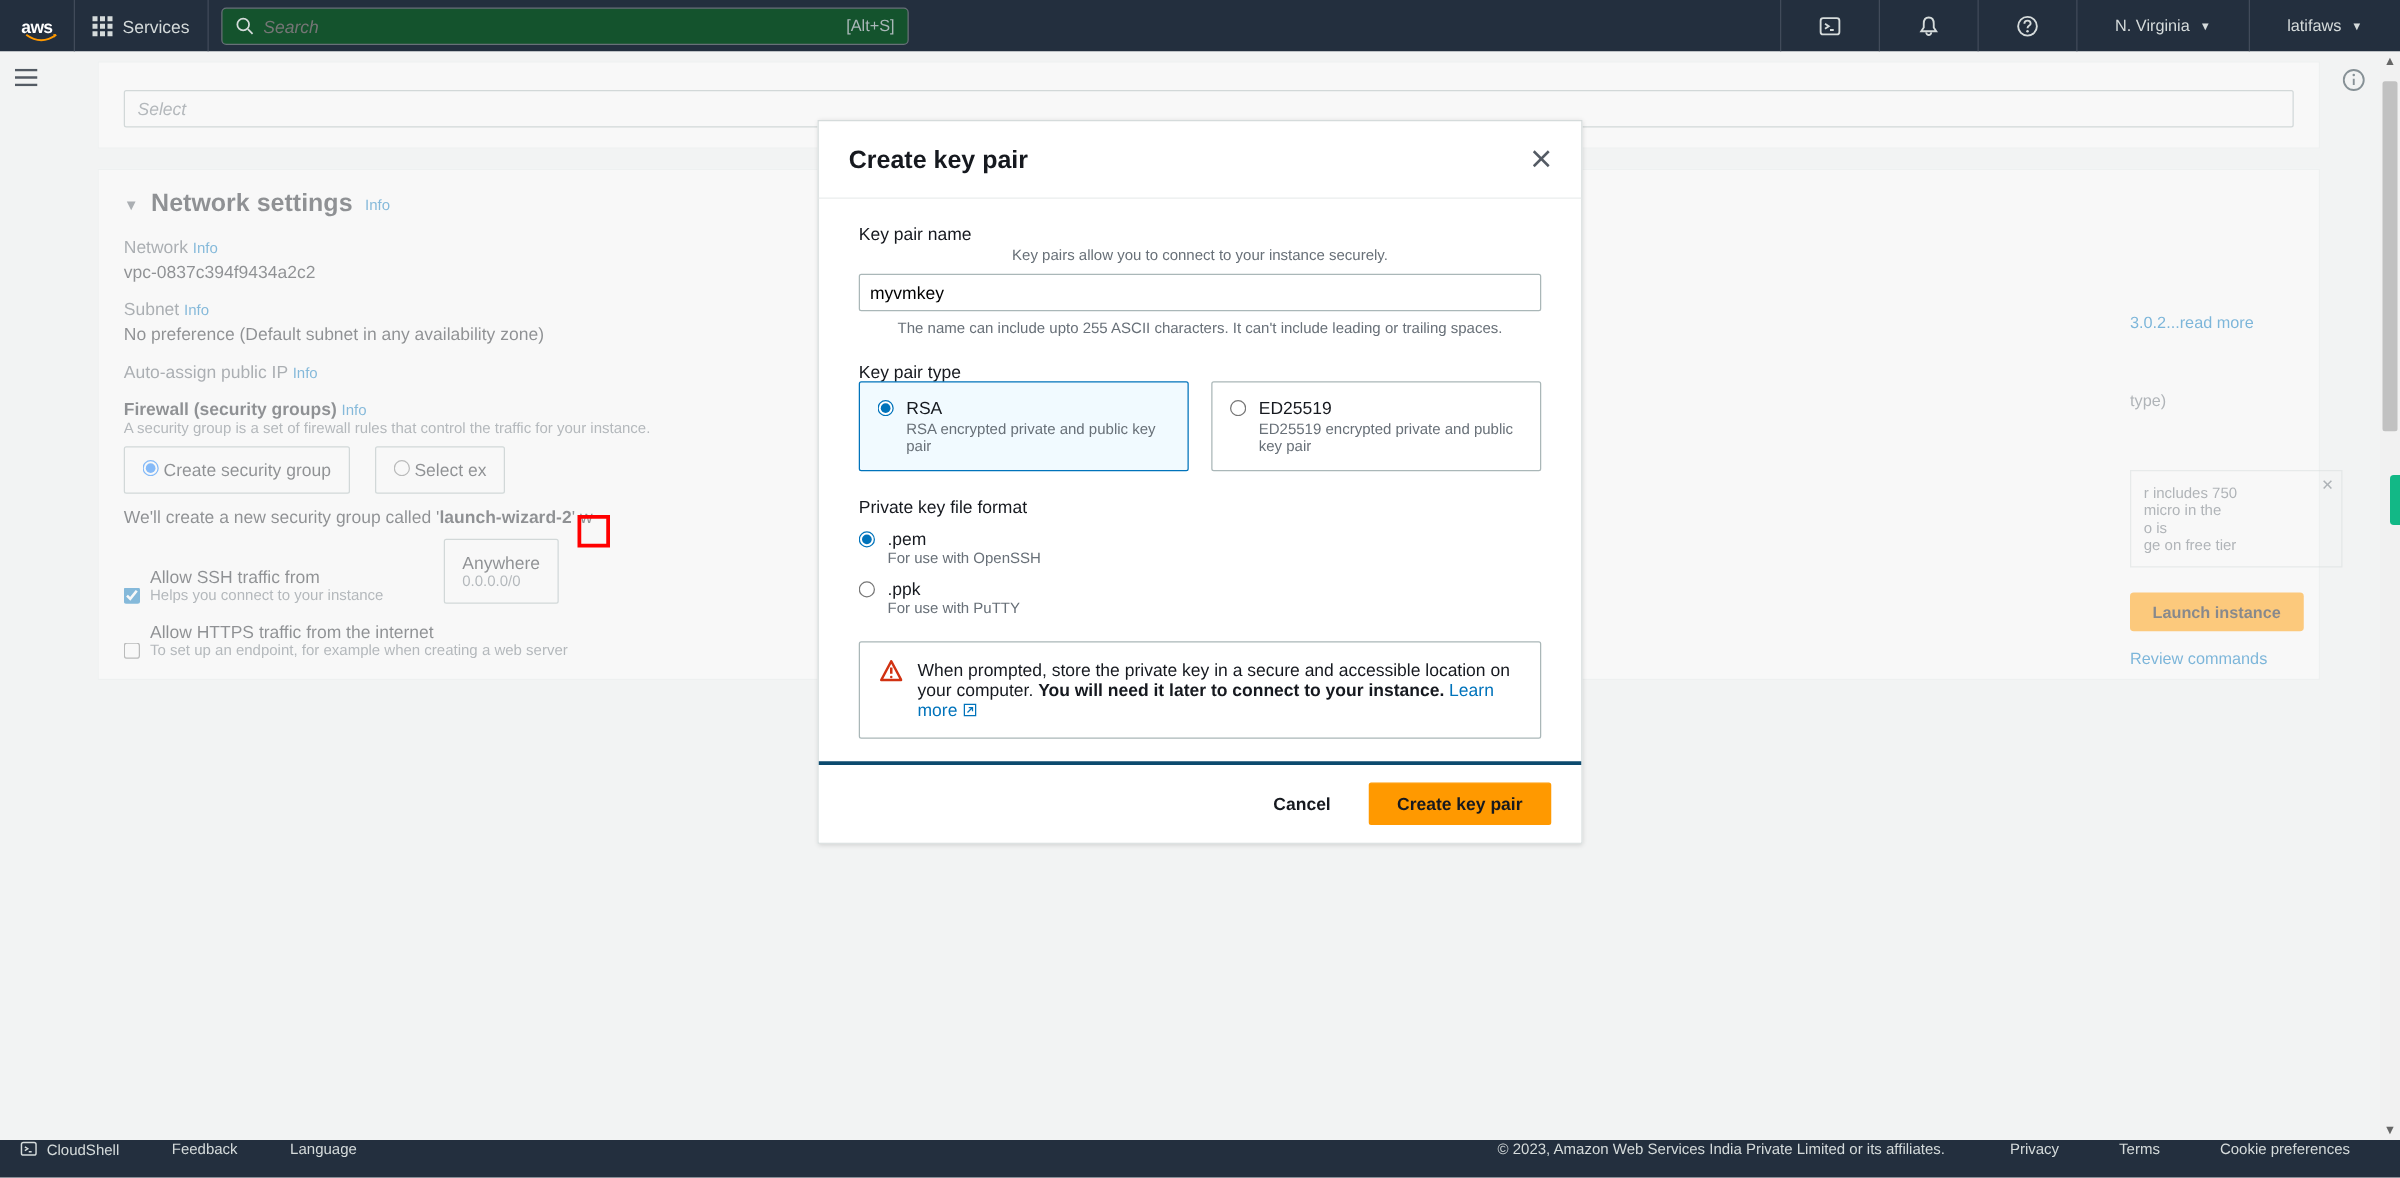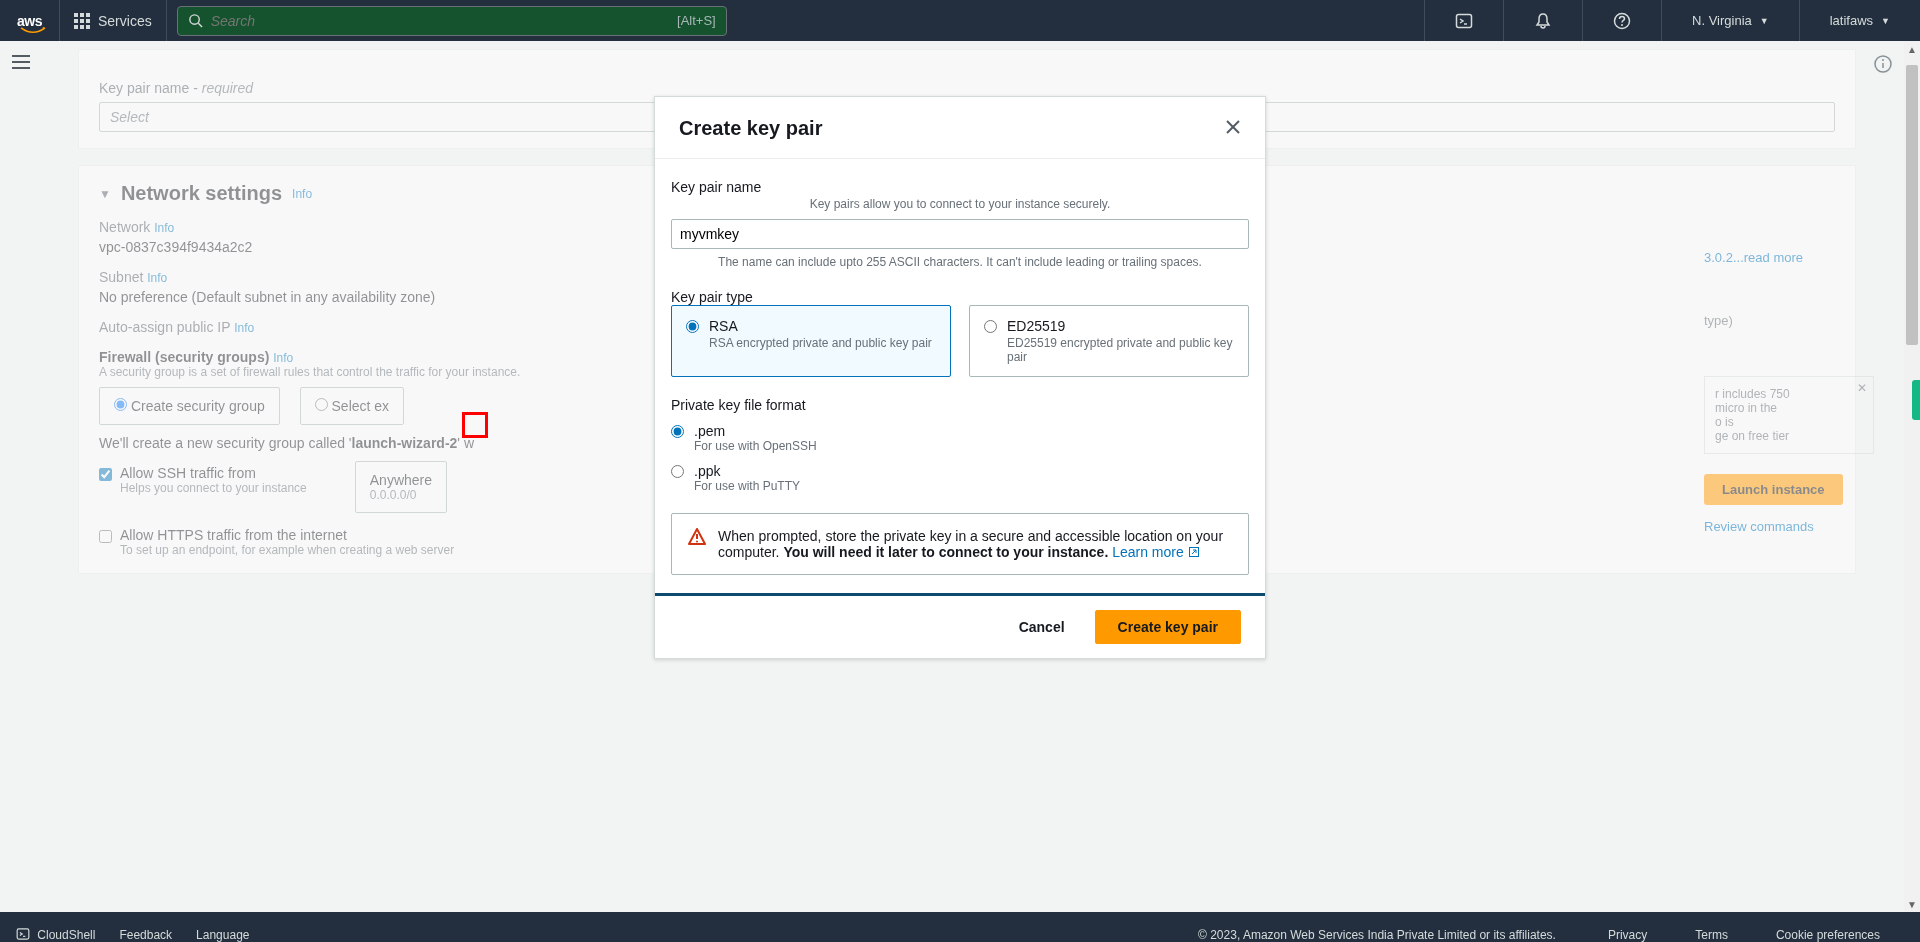--- a/index.html
+++ b/index.html
@@ -27,37 +27,37 @@
 
 .bgpage { position: absolute; top: 41px; left: 38px; right: 24px; bottom: 30px; overflow: hidden; filter: opacity(0.45); pointer-events: none; padding: 8px 40px; }
 .bgpage .section { background: #fff; border: 1px solid #eaeded; padding: 16px 20px; margin-bottom: 16px; }
 .bgpage h2 { font-size: 20px; font-weight: 700; display: flex; align-items: center; gap: 10px; }
 .bgpage .info-link { color: #0073bb; font-size: 12px; font-weight: 400; }
 .bgpage label.field-label { color: #545b64; font-size: 14px; display: block; margin-top: 14px; }
 .bgpage .field-val { font-size: 14px; color: #16191f; margin-top: 4px; }
 .bgpage .muted-it { font-style: italic; color: #687078; }
 .bgpage .select-fake { border: 1px solid #aab7b8; padding: 6px 10px; border-radius: 2px; margin-top: 6px; color: #687078; font-style: italic; }
 .bgpage .radiobox { border: 1px solid #aab7b8; border-radius: 2px; padding: 10px 14px; display: inline-block; margin-right: 16px; margin-top: 8px; }
-.bgpage .check { display: flex; gap: 8px; align-items: flex-start; margin-top: 14px; }
+.bgpage .check { display: flex; gap: 8px; align-items: flex-end; margin-top: 14px; }
 .bgpage .check input { margin-top: 3px; }
 .bgpage .small { font-size: 12px; color: #687078; }
 
 
 .right-col { position: absolute; right: 46px; top: 250px; width: 170px; color: #687078; font-size: 13px; pointer-events: none; filter: opacity(0.5); }
 .right-col .link { color: #0073bb; }
 .right-col .launch { display: inline-block; background: #ff9900; color: #16191f; font-weight: 700; padding: 8px 18px; border-radius: 3px; margin-top: 20px; }
 .right-col .freebox { border: 1px solid #d5dbdb; padding: 10px; font-size: 12px; margin-top: 48px; position: relative; }
 .right-col .freebox .x { position: absolute; right: 6px; top: 4px; }
 
 
 .overlay { position: absolute; inset: 41px 0 30px 0; background: rgba(255,255,255,0.0); z-index: 50; }
 .modal { position: absolute; top: 55px; left: 50%; transform: translateX(-50%); width: 612px; background: #fff; border: 1px solid #d5dbdb; box-shadow: 0 1px 4px rgba(0,0,0,.15); display: flex; flex-direction: column; }
 .modal-head { padding: 20px 24px 18px; border-bottom: 1px solid #eaeded; display: flex; justify-content: space-between; align-items: center; }
 .modal-head h1 { font-size: 20px; font-weight: 700; }
-.modal-body { padding: 20px 16px 18px; }
+.modal-body { padding: 20px 32px 18px; }
 .form-group { margin-bottom: 20px; }
 .fg-label { font-size: 14px; font-weight: 400; color: #16191f; }
 .fg-desc { font-size: 12px; color: #687078; margin-top: 2px; text-align: center; }
 .text-input { width: 100%; border: 1px solid #aab7b8; border-radius: 2px; padding: 6px 8px; font-size: 14px; margin-top: 8px; }
 .radio-row { display: flex; gap: 18px; margin-top: 0; }
 .radio-card { flex: 1; border: 1px solid #aab7b8; border-radius: 2px; padding: 12px 14px; display: flex; gap: 10px; align-items: flex-start; cursor: pointer; }
 .radio-card.selected { border: 1px solid #0073bb; background: #f1faff; }
 .radio-card input { margin-top: 2px; accent-color: #0073bb; }
 .radio-card .title { font-size: 14px; color: #16191f; }
 .radio-card .desc { font-size: 12px; color: #687078; margin-top: 2px; }
@@ -69,21 +69,21 @@
 .alert .msg { font-size: 14px; color: #16191f; }
 .alert a { color: #0073bb; text-decoration: none; }
 .modal-foot { padding: 14px 24px; display: flex; justify-content: flex-end; gap: 18px; border-top: 3px solid #0c4a6e; background: #fff; }
 .btn-cancel { background: none; border: none; font-size: 14px; font-weight: 700; color: #16191f; cursor: pointer; padding: 8px 12px; }
 .btn-primary { background: #ff9900; border: 1px solid #ff9900; color: #16191f; font-weight: 700; font-size: 14px; padding: 8px 22px; border-radius: 2px; cursor: pointer; }
 
 
 .redbox { position: absolute; top: 412px; left: 462px; width: 26px; height: 26px; border: 3px solid red; z-index: 60; }
 
 
-.footer { position: absolute; bottom: 0; left: 0; right: 0; height: 30px; background: #232f3e; color: #d5dbdb; display: flex; align-items: flex-end; padding: 0 16px; font-size: 12px; }
+.footer { position: absolute; bottom: 0; left: 0; right: 0; height: 30px; background: #232f3e; color: #d5dbdb; display: flex; align-items: flex-start; padding: 0 16px; font-size: 12px; gap: 18px; }
 .footer a { color: #d5dbdb; text-decoration: none; margin-right: 24px; cursor: pointer; }
 .footer .right { margin-left: auto; display: flex; gap: 24px; }
 .footer .copyright { margin-right: 28px; }
 
 
 .vscroll { position: absolute; right: 0; top: 41px; bottom: 30px; width: 16px; background: #f1f1f1; }
 .vscroll .thumb { position: absolute; left: 2px; right: 2px; top: 24px; height: 280px; background: #c1c1c1; border-radius: 2px; }
 .vscroll .arr { position: absolute; left: 0; right: 0; height: 16px; display: flex; justify-content: center; align-items: center; color: #666; font-size: 10px; }
 .vscroll .arr.up { top: 0; }
 .vscroll .arr.dn { bottom: 0; }
@@ -164,21 +164,20 @@
 <div class="info-toggle">
   <svg width="18" height="18" viewBox="0 0 18 18">
       <circle cx="9" cy="9" r="8" stroke="#879196" stroke-width="1.5" fill="none"></circle>
       <circle cx="9" cy="5" r="1" fill="#879196"></circle>
       <line x1="9" y1="8" x2="9" y2="13" stroke="#879196" stroke-width="1.5"></line>
     </svg>
 </div>
 
 <div class="bgpage">
   <div class="section">
-    <label class="field-label"><span>Key pair name - </span><span class="muted-it">required</span></label>
     <div class="select-fake">Select</div>
   </div>
   <div class="section">
     <h2>
         <span style="color:#545b64;font-size:12px">▼</span> 
         <span>Network settings</span> 
         <span class="info-link">Info</span>
       </h2>
     <label class="field-label"><span>Network</span> <span class="info-link">Info</span></label>
     <div class="field-val">vpc-0837c394f9434a2c2</div>

